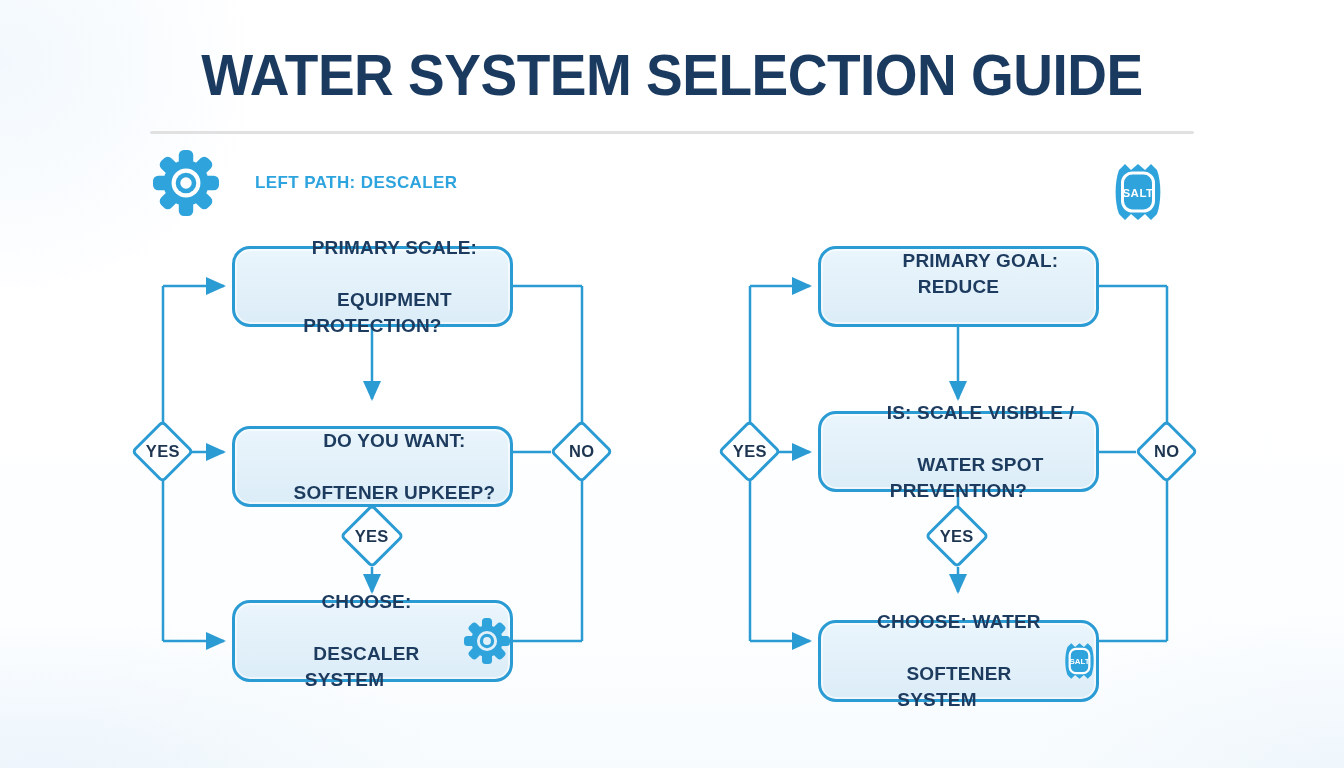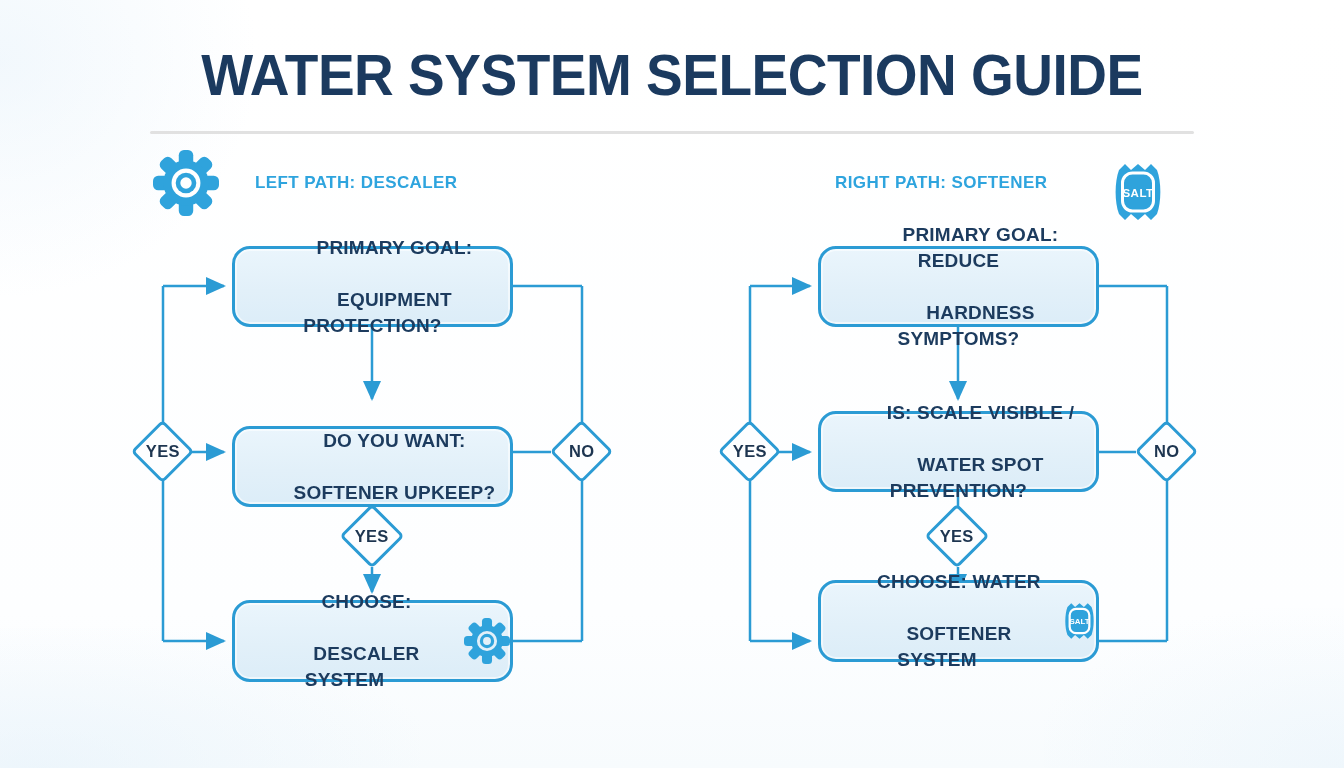--- a/index.html
+++ b/index.html
@@ -94,21 +94,20 @@
         </g>
       </g>
       <circle cx="32" cy="32" r="22"></circle>
       <circle cx="32" cy="32" r="14" fill="#ffffff"></circle>
       <circle cx="32" cy="32" r="10"></circle>
       <circle cx="32" cy="32" r="5.5" fill="#ffffff"></circle>
     </g>
   </svg>
   <div class="path-header left">LEFT PATH: DESCALER</div>
 
-  <div class="path-header right">RIGHT PATH: SOFTENER</div>
   <svg class="icon-abs" style="left:1112px;top:160px;" width="52" height="64" viewBox="0 0 52 64">
     <path fill="#2FA3DC" d="M7,10 L13,4 L19,10 L26,4 L33,10 L39,4 L45,10
       C49.5,22 49.5,42 45,54 L39,60 L33,54 L26,60 L19,54 L13,60 L7,54
       C2.5,42 2.5,22 7,10 Z"></path>
     <rect x="10.5" y="13" width="31" height="38" rx="10" fill="none" stroke="#ffffff" stroke-width="3"></rect>
     <text x="26" y="36.5" text-anchor="middle" font-family="Liberation Sans, sans-serif" font-size="11.5" font-weight="bold" fill="#ffffff" letter-spacing="0.5">SALT</text>
   </svg>
 
   <svg class="connectors" width="1344" height="768" viewBox="0 0 1344 768">
     <defs>
@@ -141,21 +140,21 @@
       <path d="M958,567 L958,592" marker-end="url(#arrow)"></path>
       <path d="M750,641 L810,641" marker-end="url(#arrow)"></path>
       <path d="M1099,641 L1167,641"></path>
     </g>
   </svg>
 
   <div class="node-layer">
 
     <div class="flow-box" style="left:232px;top:246px;">
       <div class="box-text">
-        <span>PRIMARY GOAL:</span><br>
+        <span>PRIMARY SCALE:</span><br>
         <span>EQUIPMENT PROTECTION?</span>
       </div>
     </div>
 
     <div class="flow-box" style="left:232px;top:411px;margin-top:15px;">
       <div class="box-text">
         <span>DO YOU WANT:</span><br>
         <span>SOFTENER UPKEEP?</span>
       </div>
     </div>
@@ -195,32 +194,31 @@
     <div class="diamond" style="left:559px;top:429px;">
       <span>NO</span>
     </div>
     <div class="diamond mid" style="left:349px;top:513px;">
       <span>YES</span>
     </div>
 
     <div class="flow-box" style="left:818px;top:246px;">
       <div class="box-text">
         <span>PRIMARY GOAL:  REDUCE</span><br>
-        <span>HARDNESS SYMPTOMS?</span>
       </div>
     </div>
 
     <div class="flow-box" style="left:818px;top:411px;border-radius:18px;">
       <div class="box-text">
         <span>IS: SCALE VISIBLE /</span><br>
         <span>WATER SPOT PREVENTION?</span>
       </div>
     </div>
 
-    <div class="flow-box result" style="left:818px;top:580px;">
+    <div class="flow-box result" style="left:818px;top:620px;">
       <div class="box-text">
         <span>CHOOSE: WATER</span><br>
         <span>SOFTENER SYSTEM</span>
       </div>
       <span class="box-icon">
         <svg width="33" height="42" viewBox="0 0 52 64">
           <path fill="#2FA3DC" d="M7,10 L13,4 L19,10 L26,4 L33,10 L39,4 L45,10
             C49.5,22 49.5,42 45,54 L39,60 L33,54 L26,60 L19,54 L13,60 L7,54
             C2.5,42 2.5,22 7,10 Z"></path>
           <rect x="10.5" y="13" width="31" height="38" rx="10" fill="none" stroke="#ffffff" stroke-width="3.5"></rect>

